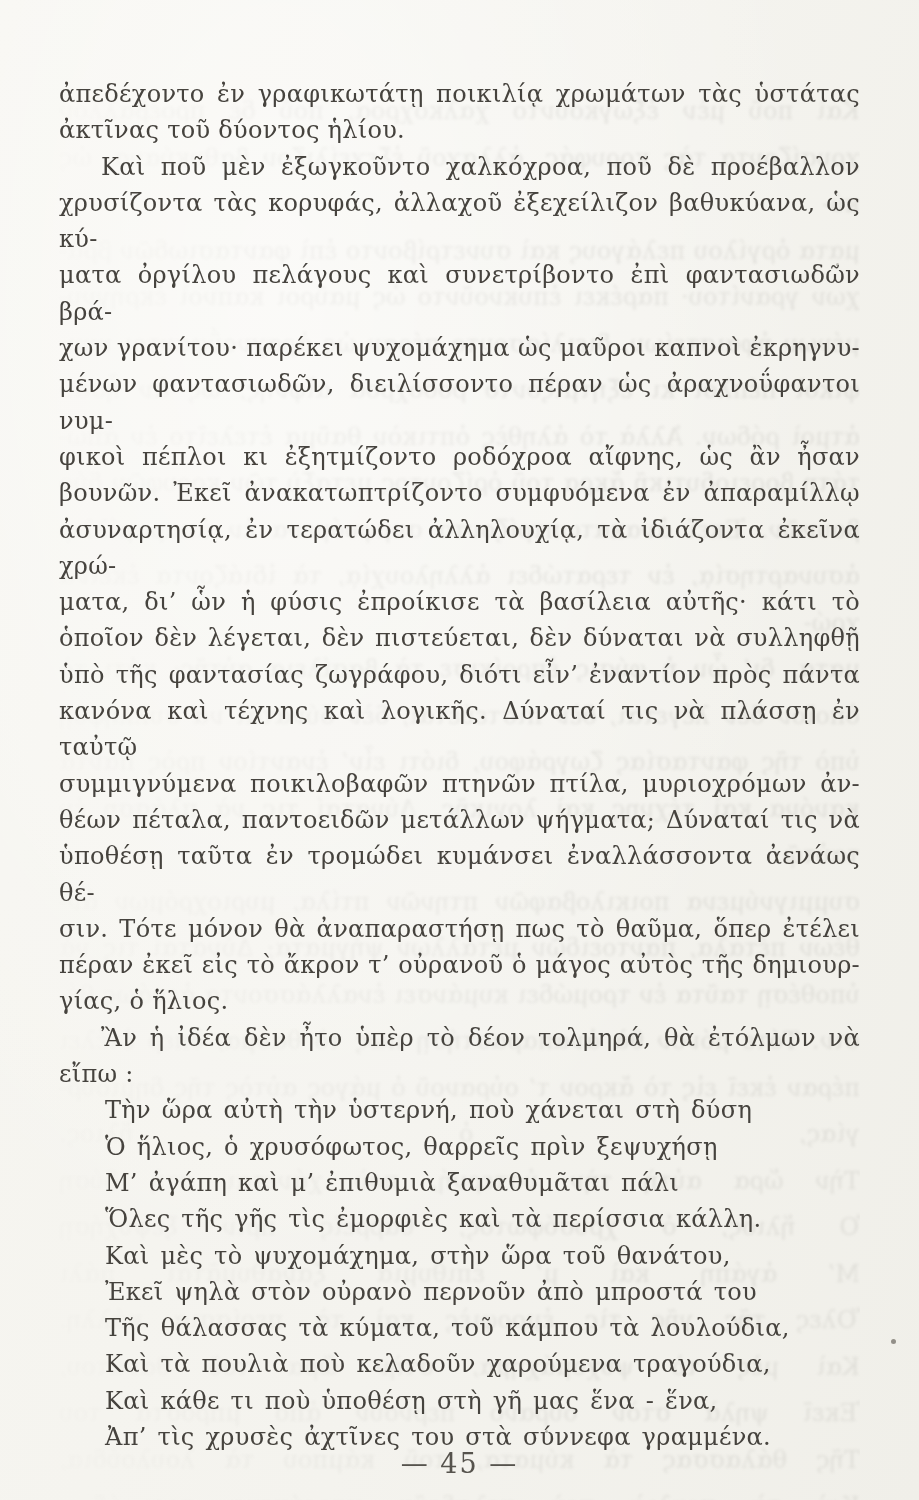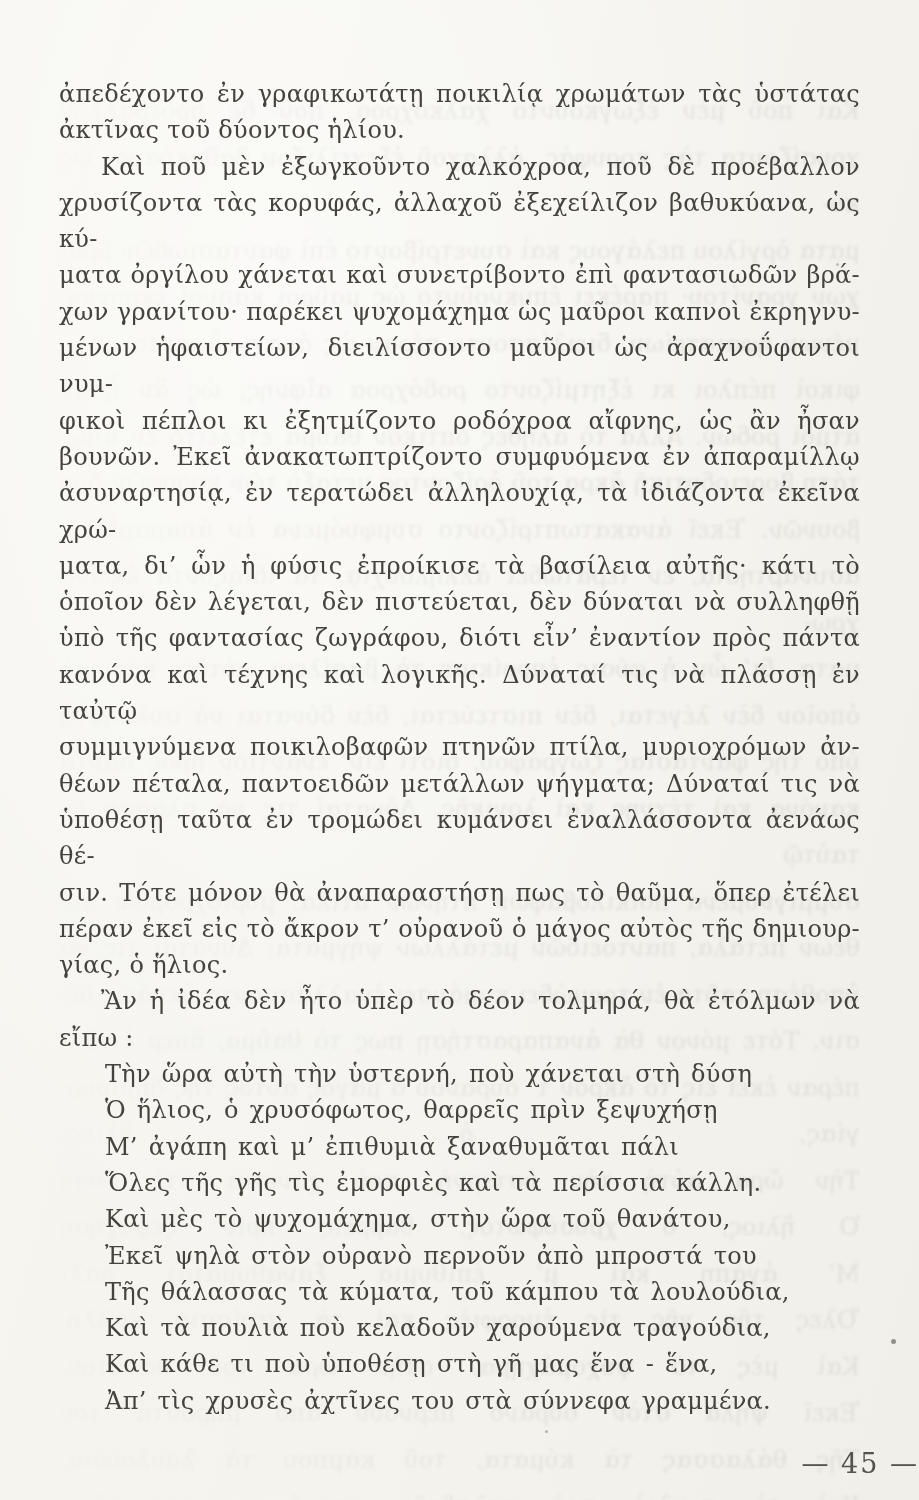--- a/index.html
+++ b/index.html
@@ -35,21 +35,21 @@
     font-size: 24px; line-height: 36.3px;
     color: #46433e;
     letter-spacing: 0.3px;
   }
   .line { white-space: nowrap; }
   .line.j { white-space: normal; text-align: justify; text-align-last: justify; }
   .line.indent { text-indent: 42px; }
   .poem-line { padding-left: 46px; word-spacing: 3px; white-space: nowrap; }
   .page-footer {
     position: absolute; left: 0; top: 1448px; width: 919px;
-    text-align: right;
+    text-align: center;
     font-size: 27px; color: #56534d;
     letter-spacing: 2px;
   }
   .speck { position: absolute; background: #7a776f; border-radius: 50%; }
   .speck.s1 { width: 5px; height: 5px; left: 891px; top: 1339px; opacity: .8; }
   .speck.s2 { width: 3px; height: 3px; left: 545px; top: 1430px; opacity: .5; }
   .speck.s3 { width: 3px; height: 3px; left: 836px; top: 263px; opacity: .45; }
 </style>
 </head>
 <body>
@@ -91,23 +91,23 @@
   <div class="speck s2"></div>
   <div class="speck s3"></div>
 
   <main class="text-block">
 
     <div class="line j">ἀπεδέχοντο ἐν γραφικωτάτῃ ποικιλίᾳ χρωμάτων τὰς ὑστάτας</div>
     <div class="line">ἀκτῖνας τοῦ δύοντος ἡλίου.</div>
 
     <div class="line j indent">Καὶ ποῦ μὲν ἐξωγκοῦντο χαλκόχροα, ποῦ δὲ προέβαλλον</div>
     <div class="line j">χρυσίζοντα τὰς κορυφάς, ἀλλαχοῦ ἐξεχείλιζον βαθυκύανα, ὡς κύ-</div>
-    <div class="line j">ματα ὀργίλου χάνεται καὶ συνετρίβοντο ἐπὶ φαντασιωδῶν βρά-</div>
+    <div class="line j">ματα ὀργίλου πελάγους καὶ συνετρίβοντο ἐπὶ φαντασιωδῶν βρά-</div>
     <div class="line j">χων γρανίτου· παρέκει ψυχομάχημα ὡς μαῦροι καπνοὶ ἐκρηγνυ-</div>
-    <div class="line j">μένων ἡφαιστείων, διειλίσσοντο μαῦροι ὡς ἀραχνοΰφαντοι νυμ-</div>
+    <div class="line j">μένων φαντασιωδῶν, διειλίσσοντο πέραν ὡς ἀραχνοΰφαντοι νυμ-</div>
     <div class="line j">φικοὶ πέπλοι κι ἐξητμίζοντο ροδόχροα αἴφνης, ὡς ἂν ἦσαν</div>
     <div class="line j">βουνῶν. Ἐκεῖ ἀνακατωπτρίζοντο συμφυόμενα ἐν ἀπαραμίλλῳ</div>
     <div class="line j">ἀσυναρτησίᾳ, ἐν τερατώδει ἀλληλουχίᾳ, τὰ ἰδιάζοντα ἐκεῖνα χρώ-</div>
     <div class="line j">ματα, δι’ ὧν ἡ φύσις ἐπροίκισε τὰ βασίλεια αὐτῆς· κάτι τὸ</div>
     <div class="line j">ὁποῖον δὲν λέγεται, δὲν πιστεύεται, δὲν δύναται νὰ συλληφθῇ</div>
     <div class="line j">ὑπὸ τῆς φαντασίας ζωγράφου, διότι εἶν’ ἐναντίον πρὸς πάντα</div>
     <div class="line j">κανόνα καὶ τέχνης καὶ λογικῆς. Δύναταί τις νὰ πλάσσῃ ἐν ταὐτῷ</div>
     <div class="line j">συμμιγνύμενα ποικιλοβαφῶν πτηνῶν πτίλα, μυριοχρόμων ἀν-</div>
     <div class="line j">θέων πέταλα, παντοειδῶν μετάλλων ψήγματα; Δύναταί τις νὰ</div>
     <div class="line j">ὑποθέσῃ ταῦτα ἐν τρομώδει κυμάνσει ἐναλλάσσοντα ἀενάως θέ-</div>

